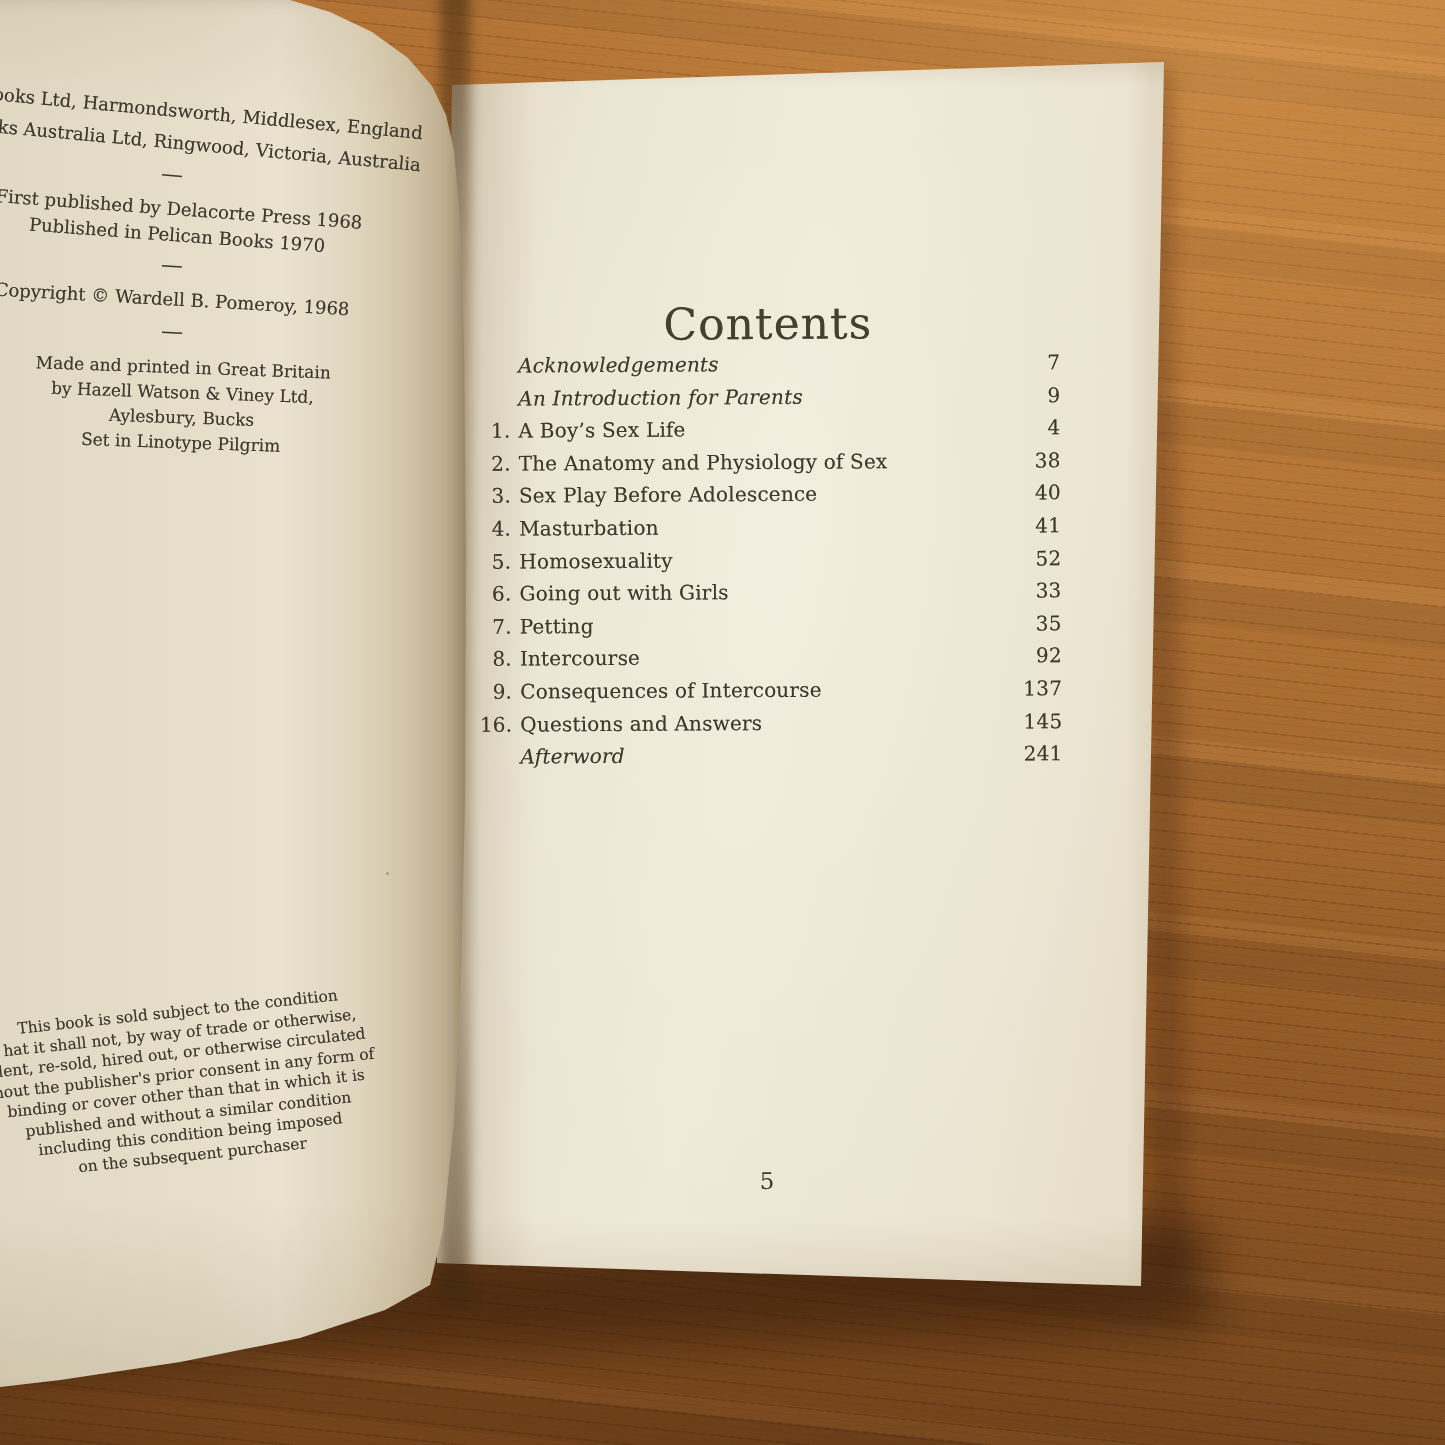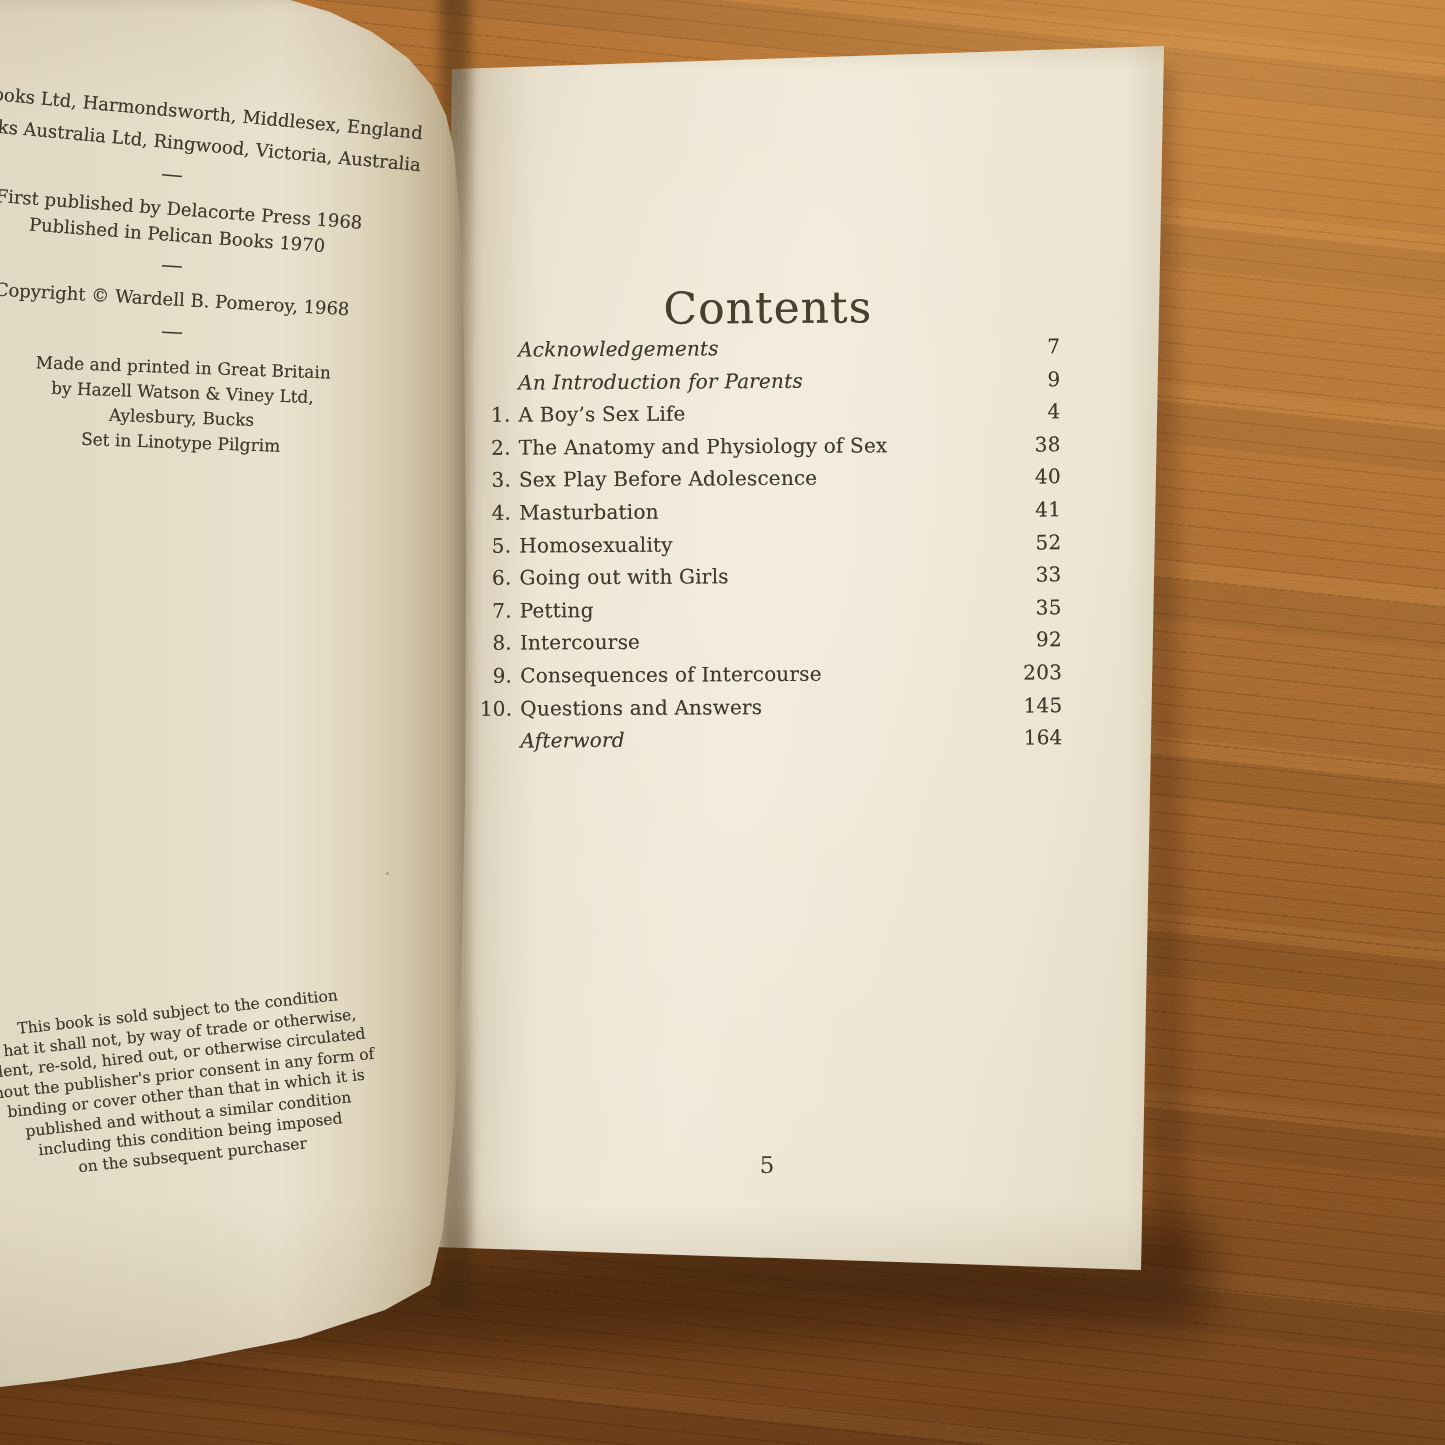--- a/index.html
+++ b/index.html
@@ -27,21 +27,21 @@
     position:absolute;left:1142px;top:70px;width:38px;height:1210px;
     background:rgba(60,30,10,.28);filter:blur(10px);transform:rotate(-.8deg);
   }
   .spine-shadow{
     position:absolute;left:440px;top:-12px;width:30px;height:1320px;
     background:linear-gradient(180deg, rgba(60,38,14,.55), rgba(80,55,25,.35) 25%, rgba(80,55,25,.30) 75%, rgba(60,38,14,.50));
     filter:blur(6px);
   }
   
   .right-page{
-    position:absolute;left:437px;top:44px;width:730px;height:1232px;
+    position:absolute;left:437px;top:60px;width:730px;height:1232px;
     clip-path:polygon(15px 25px, 727px 2px, 704px 1226px, 0px 1203px);
     background:
       linear-gradient(90deg, rgba(120,95,55,.30) 0px, rgba(120,95,55,.13) 45px, rgba(0,0,0,0) 100px),
       linear-gradient(270deg, rgba(150,125,90,.28) 0 3px, rgba(150,125,90,.12) 3px 14px, rgba(0,0,0,0) 40px),
       linear-gradient(180deg, rgba(160,135,95,.14) 0 6px, rgba(0,0,0,0) 26px, rgba(0,0,0,0) 94%, rgba(150,125,90,.18) 100%),
       radial-gradient(ellipse at 45% 38%, rgba(255,255,248,.20), rgba(0,0,0,0) 70%),
       linear-gradient(100deg, #ddd2ba 0%, #e6ddc9 7%, var(--paper,#ebe4d2) 20%, #efe9d8 45%, #ebe4d1 78%, #e4dbc5 100%);
     color:var(--ink,#3e382d);
   }
   .rp-inner{position:absolute;left:41px;top:0;width:584px;height:100%;transform:rotate(-.35deg);}
@@ -156,31 +156,31 @@
           <span class="toc-page">35</span>
         </li>
           <li class="toc-row">
           <span class="toc-num">8.</span>
           <span class="toc-label">Intercourse</span>
           <span class="toc-page">92</span>
         </li>
           <li class="toc-row">
           <span class="toc-num">9.</span>
           <span class="toc-label">Consequences of Intercourse</span>
-          <span class="toc-page">203</span>
-        </li>
-          <li class="toc-row">
-          <span class="toc-num">10.</span>
+          <span class="toc-page">137</span>
+        </li>
+          <li class="toc-row">
+          <span class="toc-num">16.</span>
           <span class="toc-label">Questions and Answers</span>
           <span class="toc-page">145</span>
         </li>
           <li class="toc-row italic">
           <span class="toc-num"></span>
           <span class="toc-label">Afterword</span>
-          <span class="toc-page">164</span>
+          <span class="toc-page">241</span>
         </li>
         </ul>
 
       <div class="folio">5</div>
     </div>
     <span class="speck s1"></span>
     <span class="speck s2"></span>
   </div>
 
   <div class="spine-shadow"></div>

